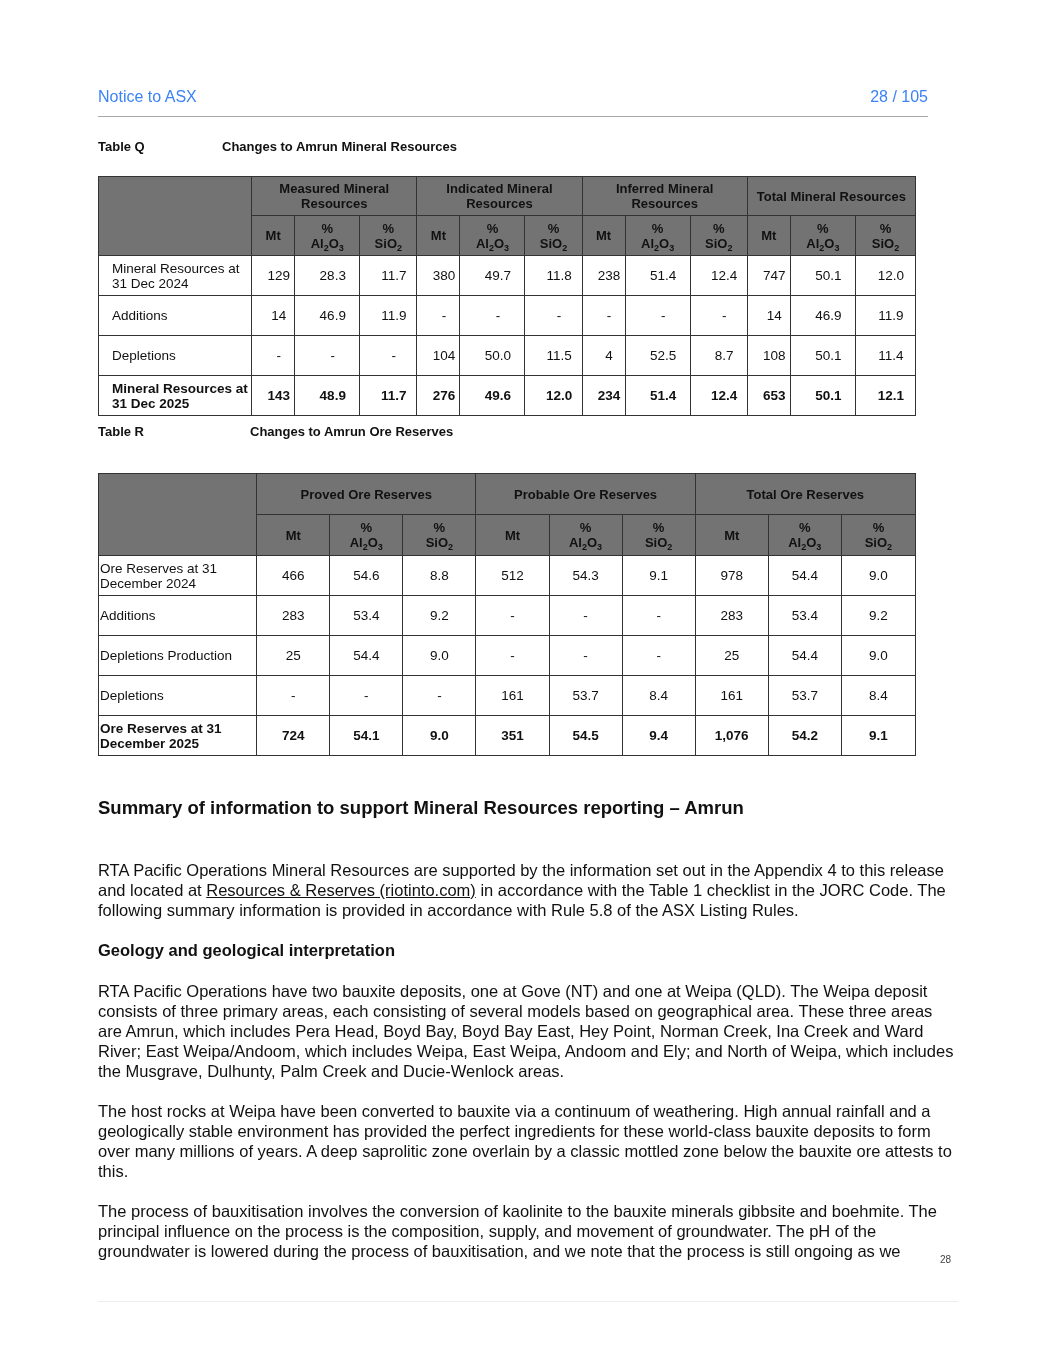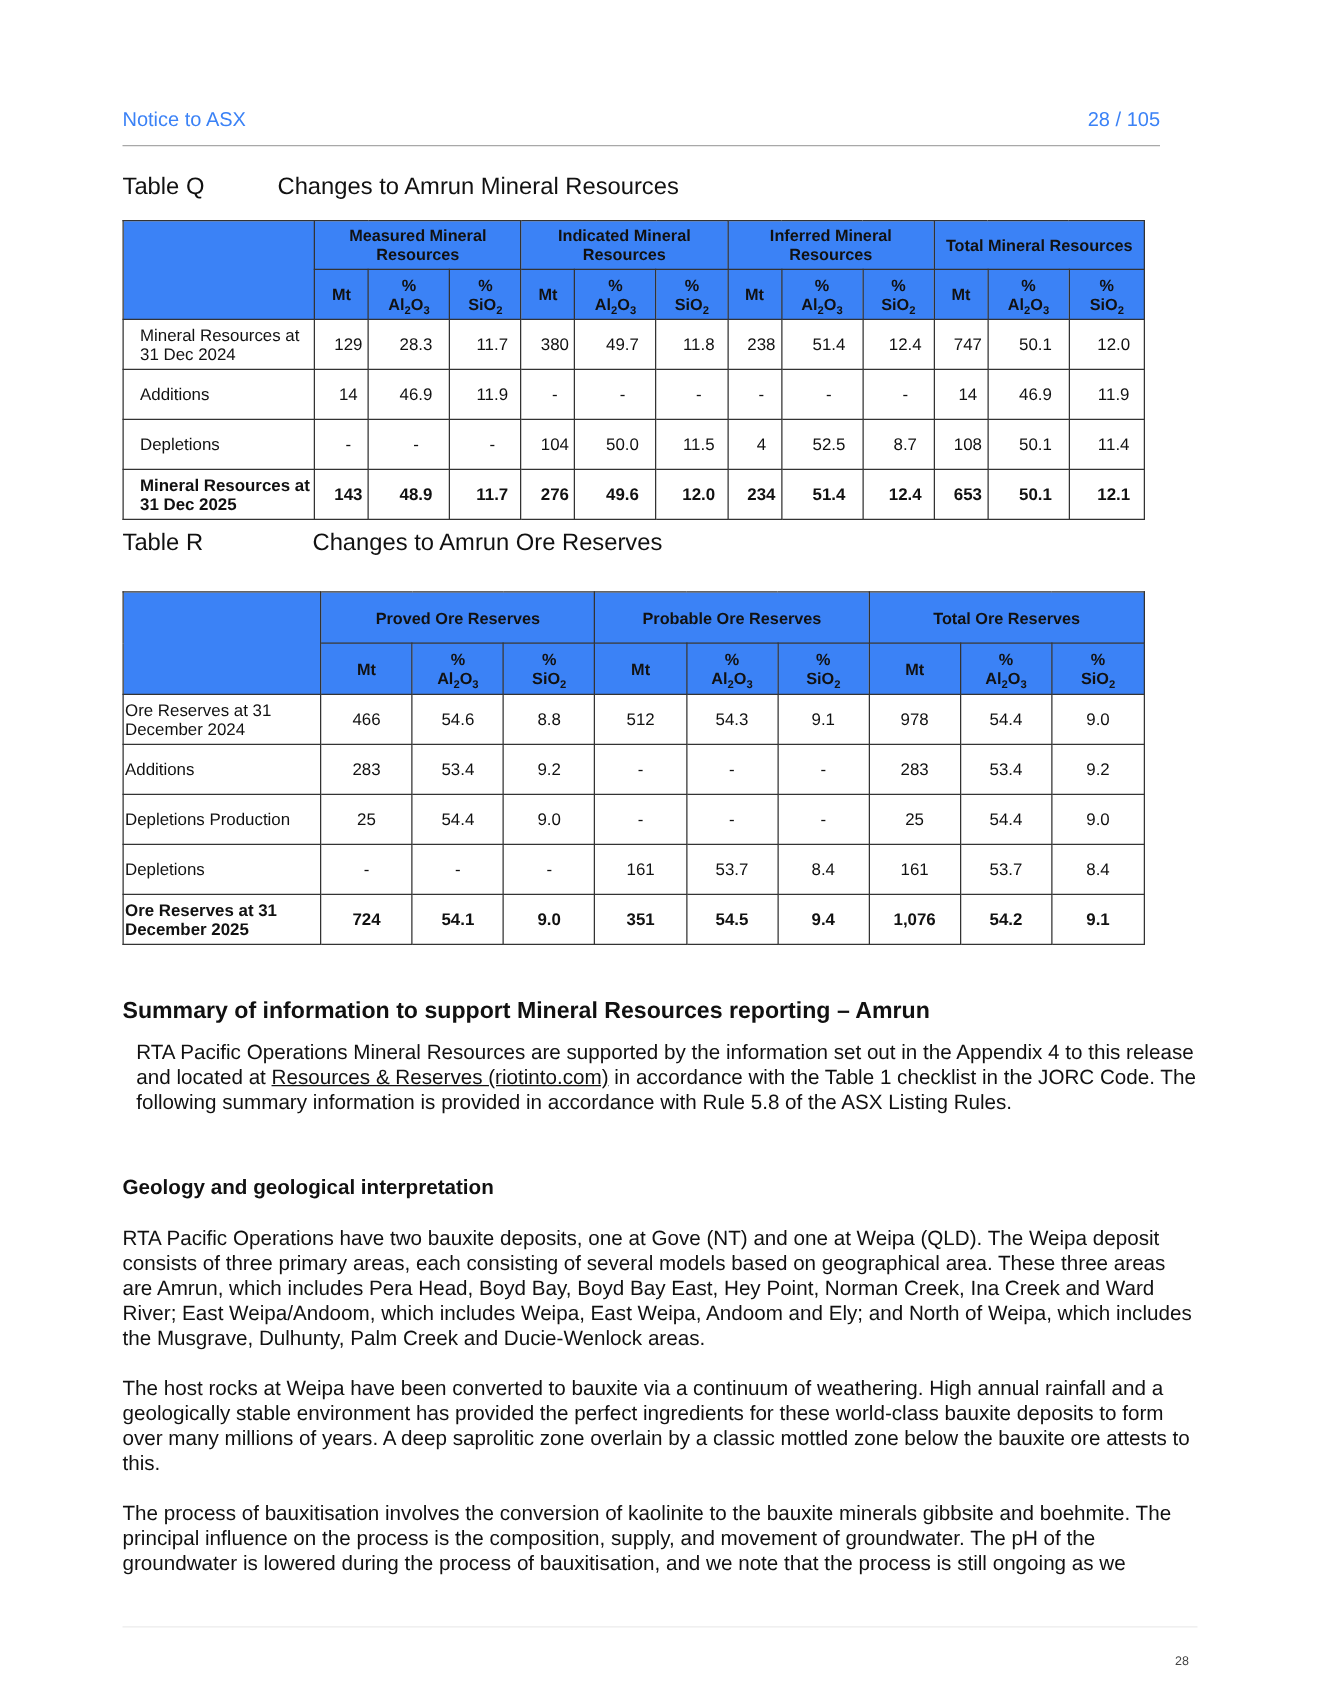--- a/index.html
+++ b/index.html
@@ -7,34 +7,34 @@
       width: 1055px; height: 1365px; position: relative; overflow: hidden;
       font-family: "Liberation Sans", sans-serif; color: #111111;
     }
     .header {
       position: absolute; left: 98px; top: 88px; width: 830px; height: 28px;
       border-bottom: 1px solid #a8a8a8;
       display: flex; justify-content: space-between; align-items: flex-start;
       font-size: 16px; color: #3b82f6;
     }
     .table-caption {
-      position: absolute; left: 98px; font-weight: normal; font-size: 19px;
+      position: absolute; left: 98px; font-weight: bold; font-size: 13px;
       display: flex;
       justify-content: space-between;
     }
     .table-caption .num { width: 124px; }
     table.data {
       position: absolute; left: 98px; border-collapse: collapse;
       font-size: 13.5px; table-layout: fixed;
     }
     table.data td, table.data th {
       border: 1px solid #333; text-align: center; vertical-align: middle;
       padding: 0 2px; line-height: 15px;
     }
-    table.data th { background: #3b82f6; font-weight: bold; font-size: 13px; }
+    table.data th { background: #737373; font-weight: bold; font-size: 13px; }
     table.data td.rowlabel { text-align: left; padding-left: 1px; }
     table.data tr.bold td { font-weight: bold; }
     table.data sub { font-size: 9px; vertical-align: -3px; line-height: 0; }
     #tableQ { top: 176px; width: 818px; }
     #tableQ tr.grp th { height: 38px; }
     #tableQ tr.sub th { height: 39px; }
     #tableQ tr.body td { height: 39px; padding-left: 13px; }
     #tableR { top: 473px; width: 818px; }
     #tableR tr.grp th { height: 40px; }
     #tableR tr.sub th { height: 40px; }
@@ -45,21 +45,21 @@
     }
     .section h2 { font-size: 18.5px; font-weight: bold; margin: 0; }
     .section h3 { font-size: 16.5px; font-weight: bold; margin: 0; }
     .section p { margin: 0; }
     .section a { color: #111; text-decoration: underline; }
     .footer-line {
       position: absolute; left: 98px; top: 1301px; width: 860px; height: 0;
       border-top: 1px solid #ececec;
     }
     .footer-num {
-      position: absolute; left: 940px; top: 1324px; font-size: 10px; color: #444; text-align: right;
+      position: absolute; left: 940px; top: 1254px; font-size: 10px; color: #444; text-align: right;
     }
   </style>
 </head>
 <body>
 
 <div class="header">
   <span>Notice to ASX</span>
   <span>28 / 105</span>
 </div>
 
@@ -269,21 +269,21 @@
         <td>54.2</td>
         <td>9.1</td>
       </tr>
     </tbody>
 </table>
 
 <div class="section" style="top:798px;">
   <h2>Summary of information to support Mineral Resources reporting – Amrun</h2>
 </div>
 
-<div class="section" style="top:832px;margin-left:11px;">
+<div class="section" style="top:860px;">
   <p><span>RTA Pacific Operations Mineral Resources are supported by the information set out in the Appendix 4 to this release and located at </span><a href="#">Resources &amp; Reserves (riotinto.com)</a><span> in accordance with the Table 1 checklist in the JORC Code. The following summary information is provided in accordance with Rule 5.8 of the ASX Listing Rules.</span></p>
 </div>
 
 <div class="section" style="top:940px;">
   <h3>Geology and geological interpretation</h3>
 </div>
 
 <div class="section" style="top:981px;">
   <p>RTA Pacific Operations have two bauxite deposits, one at Gove (NT) and one at Weipa (QLD). The Weipa deposit consists of three primary areas, each consisting of several models based on geographical area. These three areas are Amrun, which includes Pera Head, Boyd Bay, Boyd Bay East, Hey Point, Norman Creek, Ina Creek and Ward River; East Weipa/Andoom, which includes Weipa, East Weipa, Andoom and Ely; and North of Weipa, which includes the Musgrave, Dulhunty, Palm Creek and Ducie-Wenlock areas.</p>
 </div>

